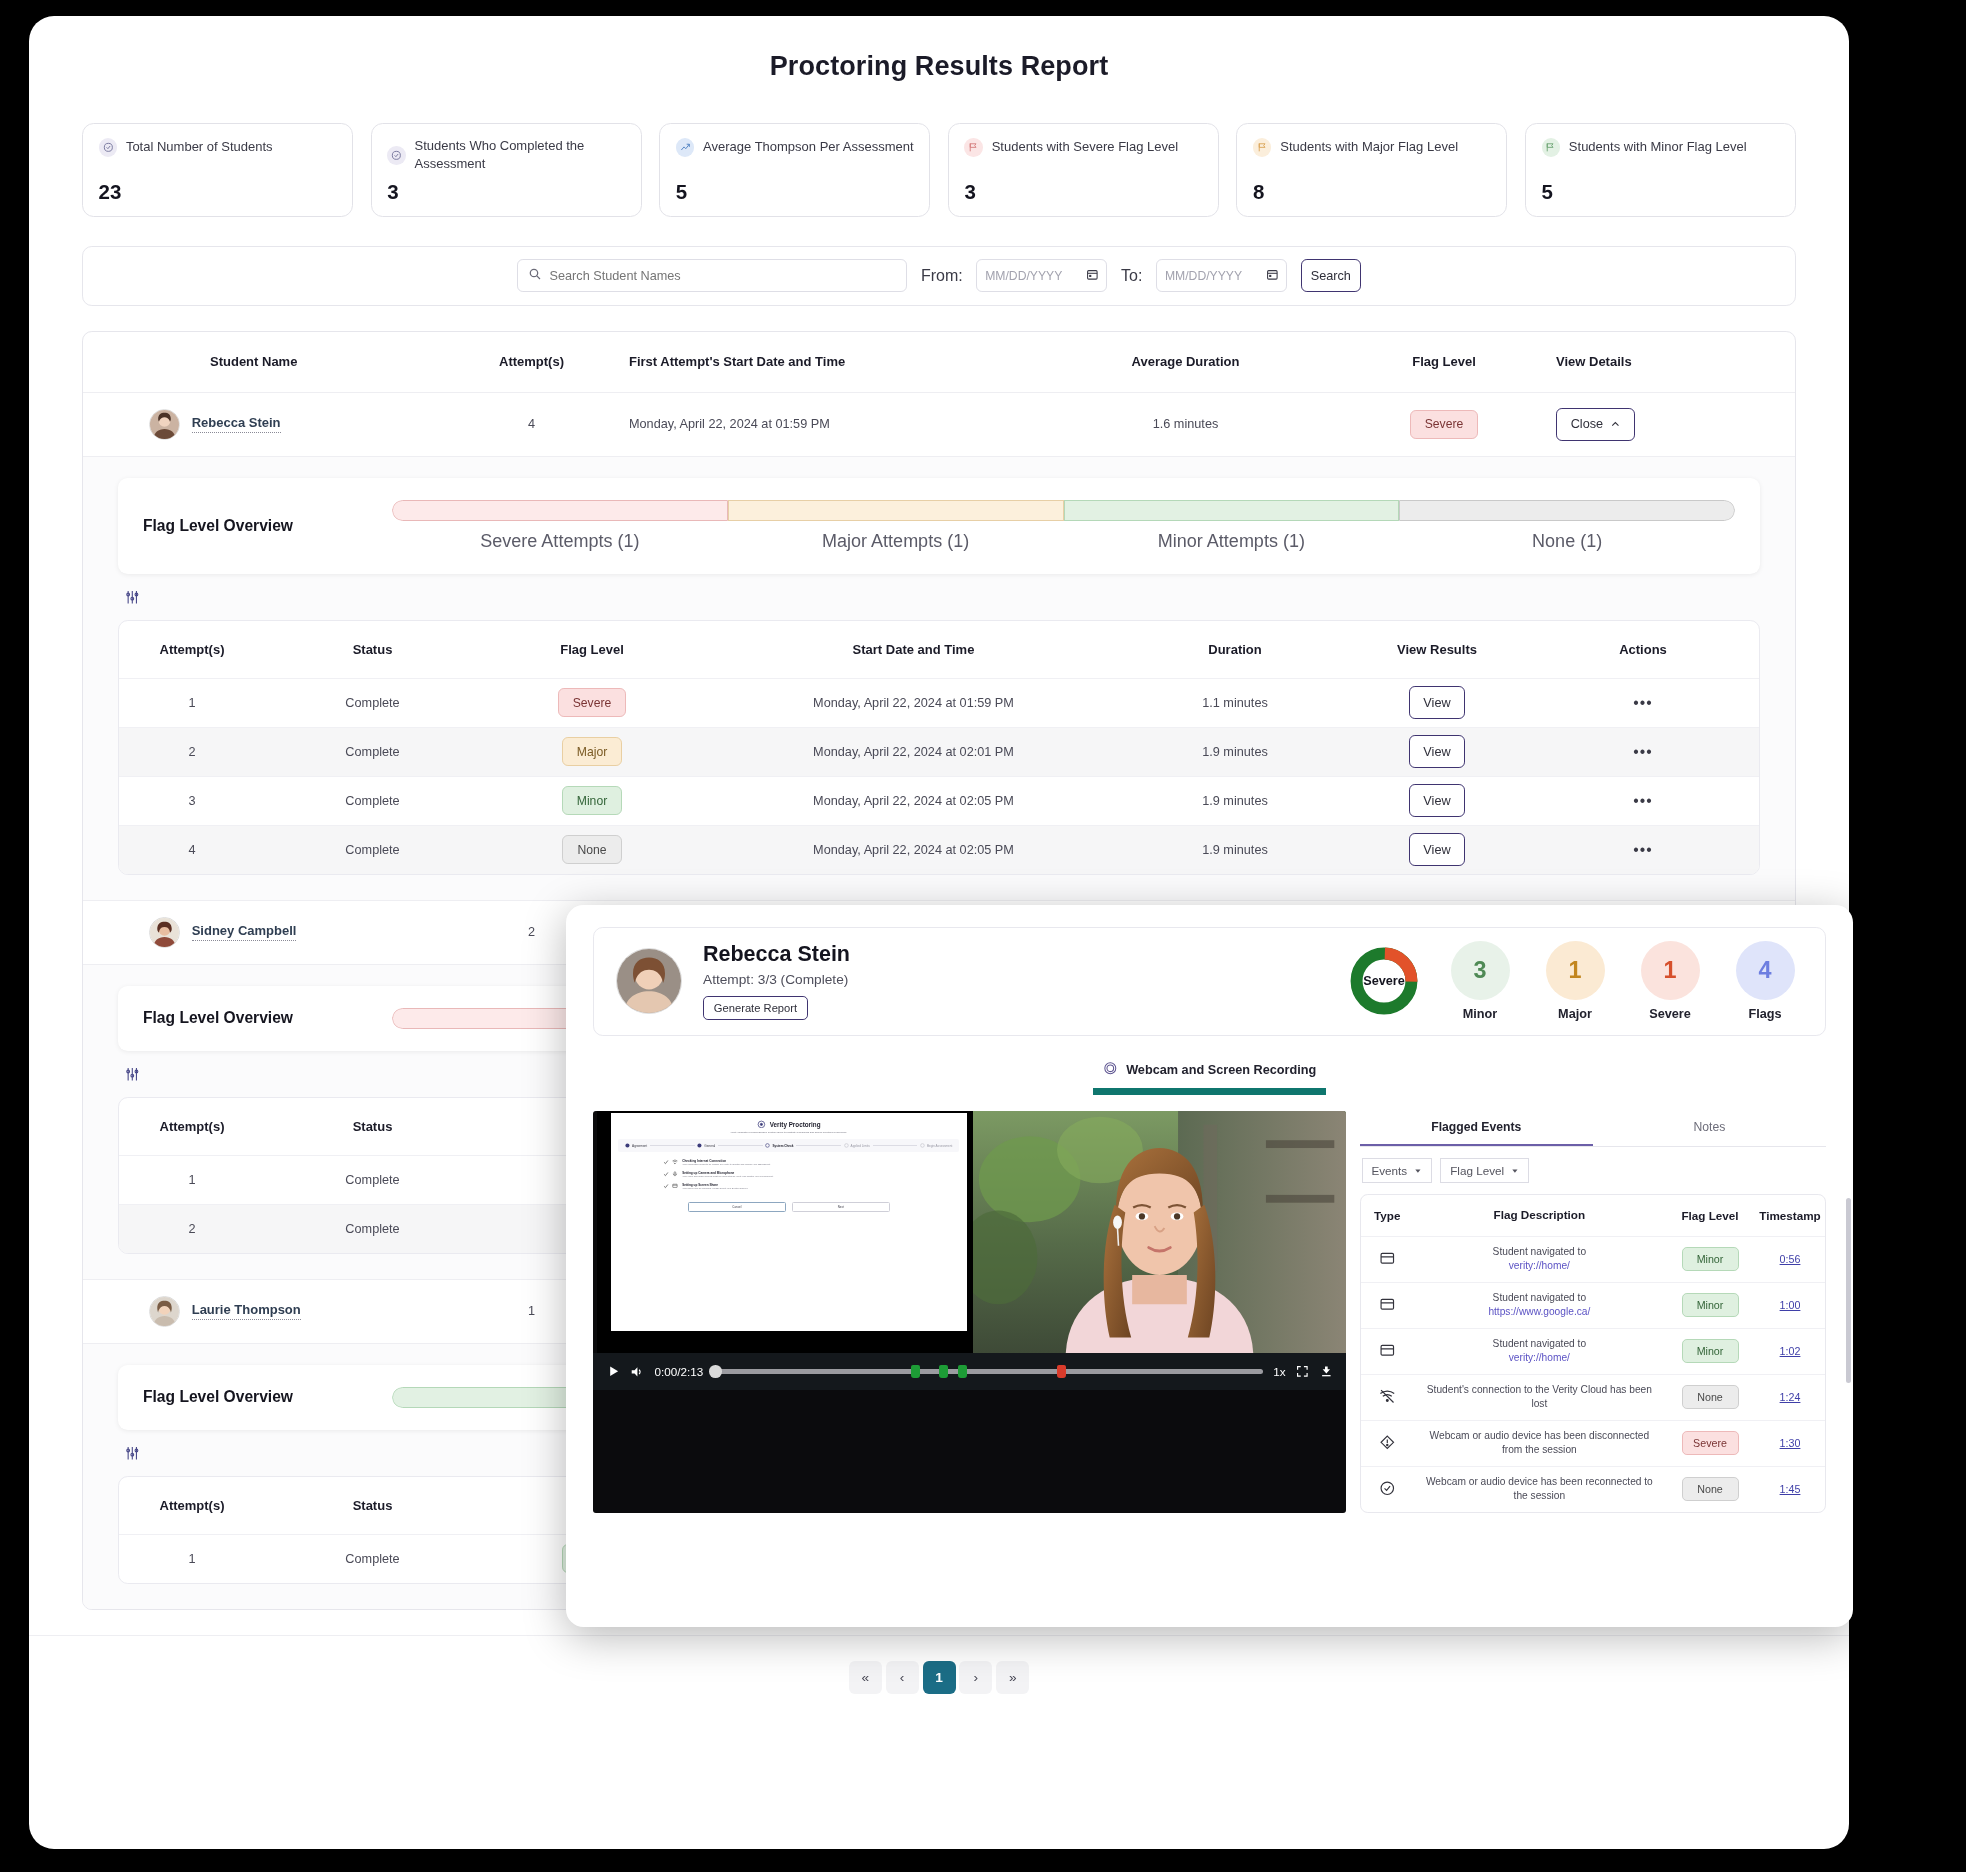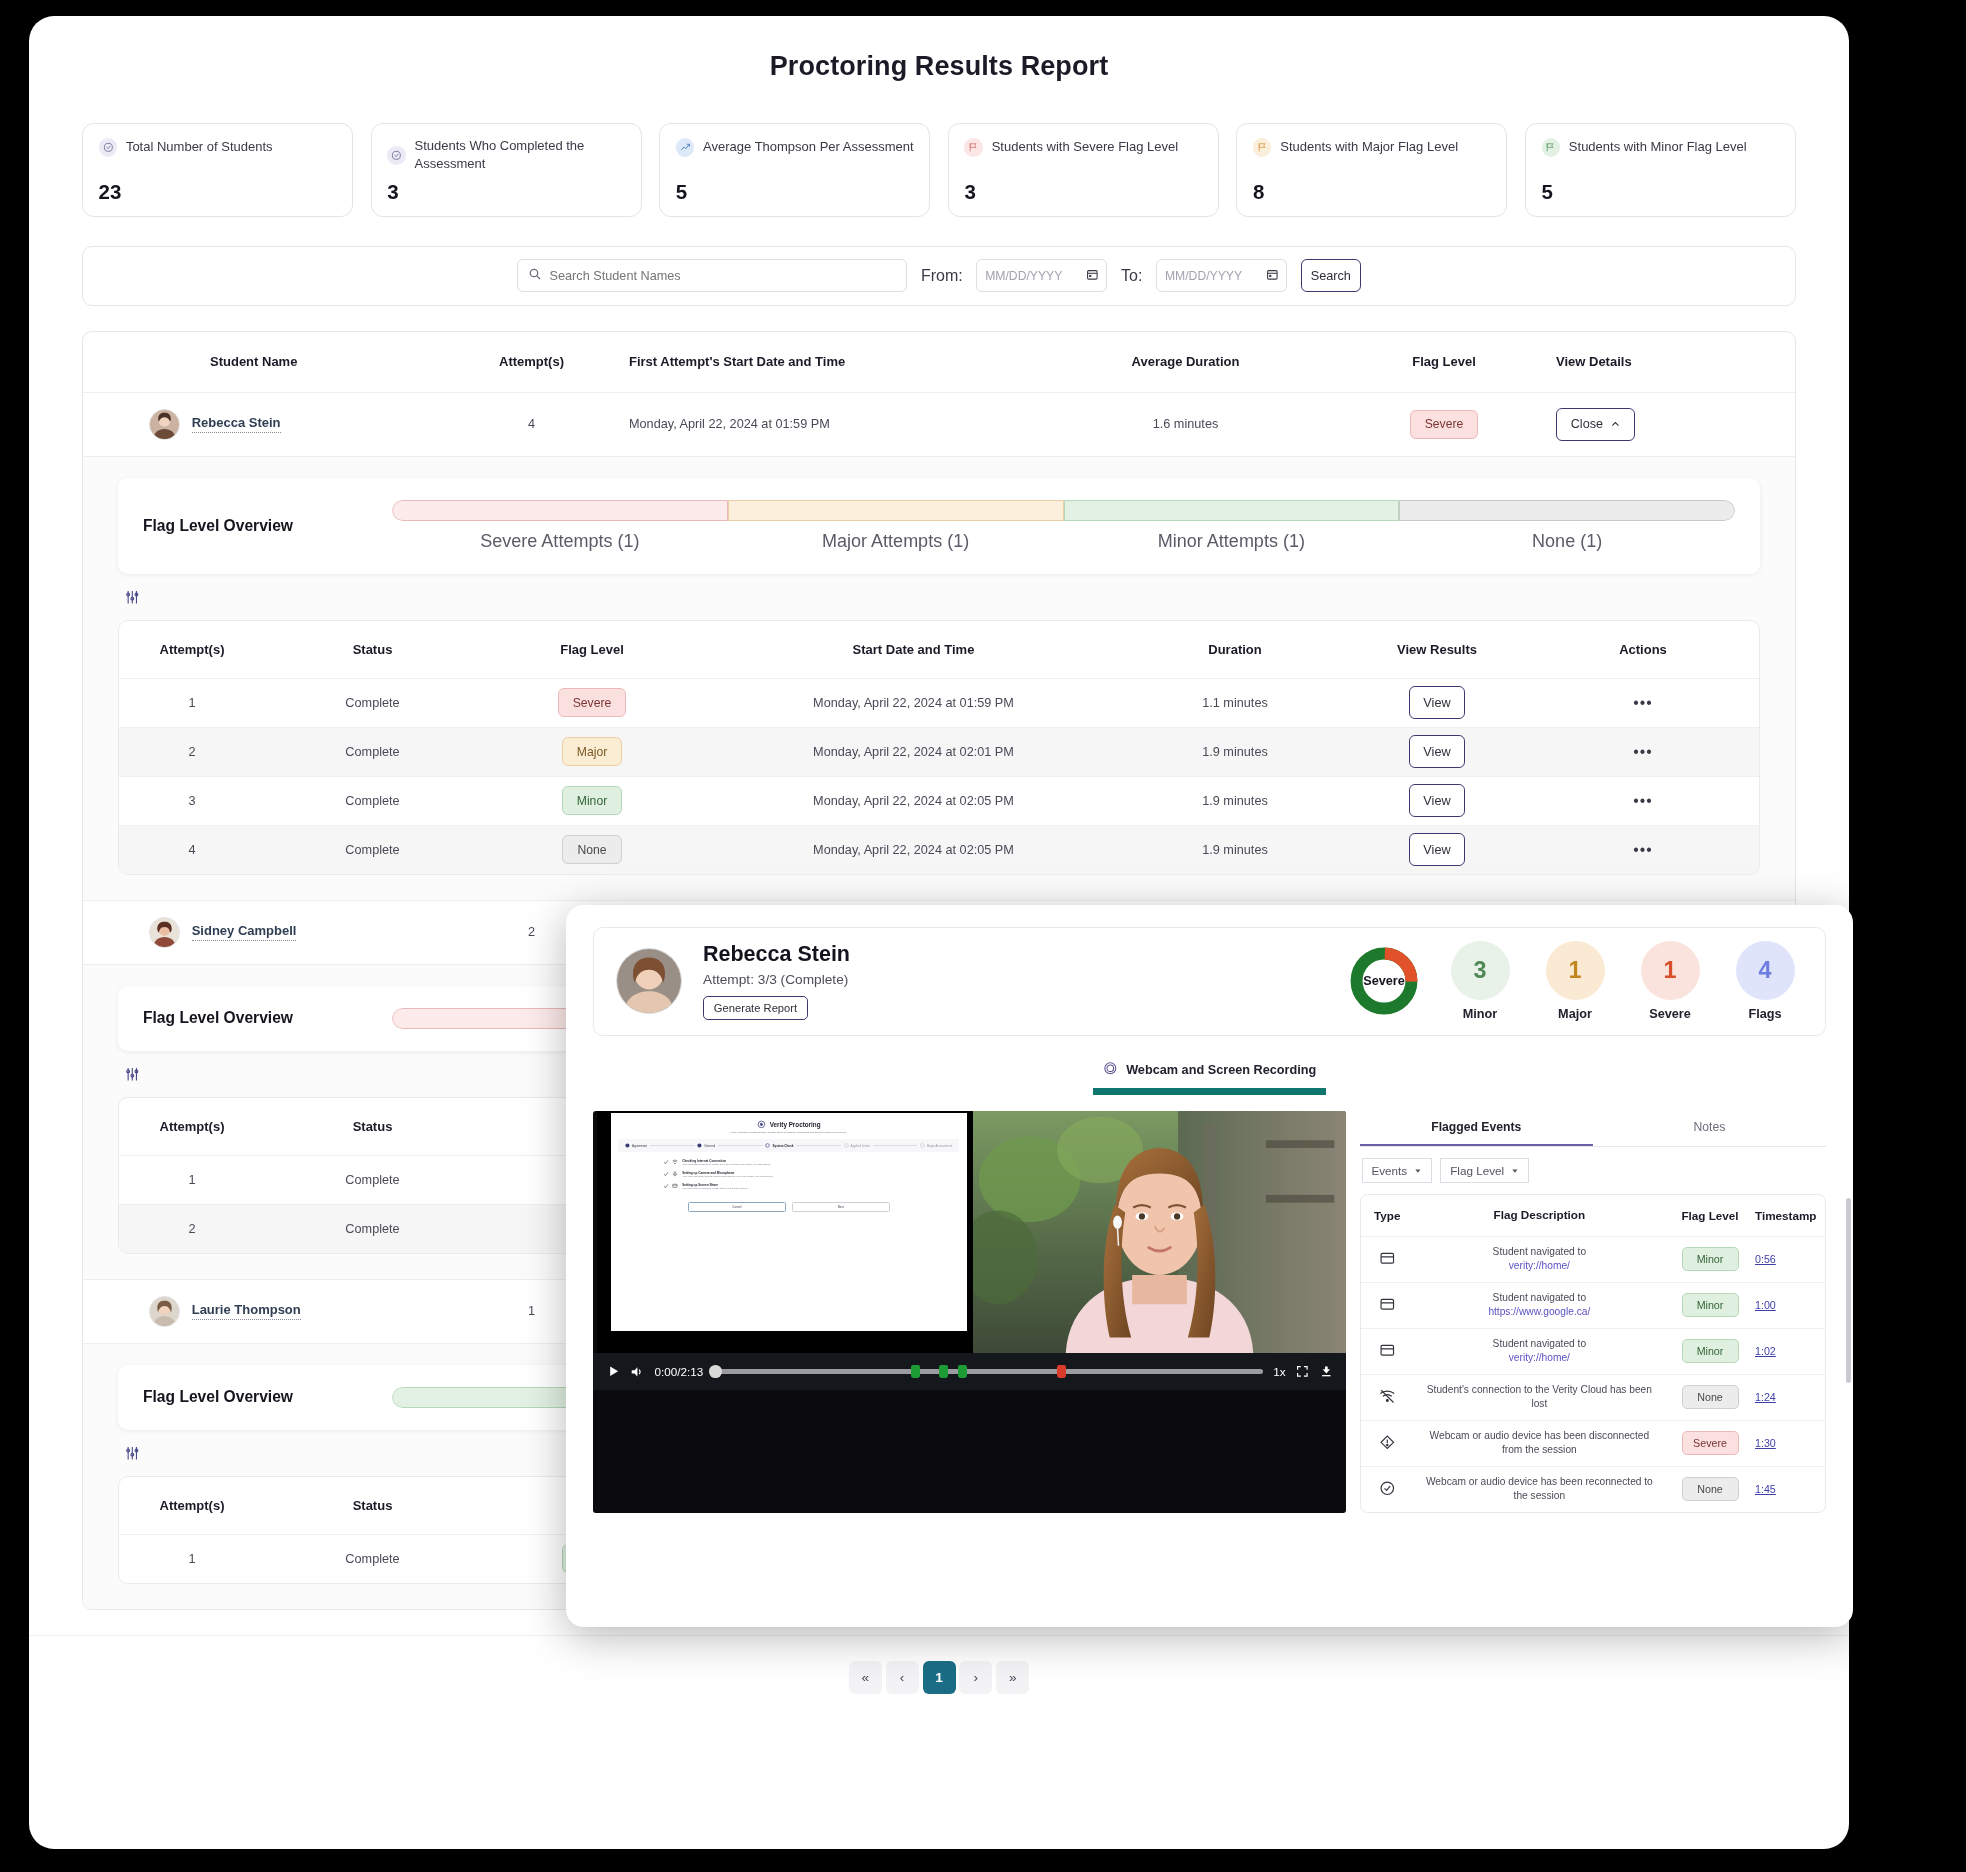--- a/index.html
+++ b/index.html
@@ -315,21 +315,21 @@
     padding: 4.9px 8.8px; font-size: 11.7px; color: #55555f;
     display: flex; align-items: center; gap: 6.8px; background: #fff; cursor: pointer;
   }
   #ev-table { border: 1px solid #e8e8ee; border-radius: 7.8px; overflow: hidden; }
   .ev-head, .ev-row { display: flex; align-items: center; }
   .ev-head { height: 41px; font-size: 11.7px; font-weight: bold; color: #1b1b28; }
   .ev-row { min-height: 46px; border-top: 1px solid #f0f0f4; font-size: 10.2px; color: #4a4a57; }
   .e-type { width: 53px; text-align: center; display:flex; align-items:center; justify-content:center; }
   .e-desc { flex: 1; text-align: center; padding: 5.9px 7.8px; line-height: 1.35; }
   .e-flag { width: 90px; text-align: center; }
-  .e-time { width: 70px; }
+  .e-time { width: 70px; text-align: center; }
   .e-link { color: #5b52c4; }
   .pill-sm {
     display: inline-block; min-width: 57px; padding: 4.9px 9.8px;
     border-radius: 4.9px; font-size: 10.7px; border: 1px solid transparent;
   }
   .ts { color: #3f3fa8; text-decoration: underline; font-size: 10.7px; cursor: pointer; }
   #ev-scroll {
     position: absolute; right: 2px; top: 293px; width: 4.9px; height: 185px;
     background: #c9c9d2; border-radius: 2.9px;
   }

